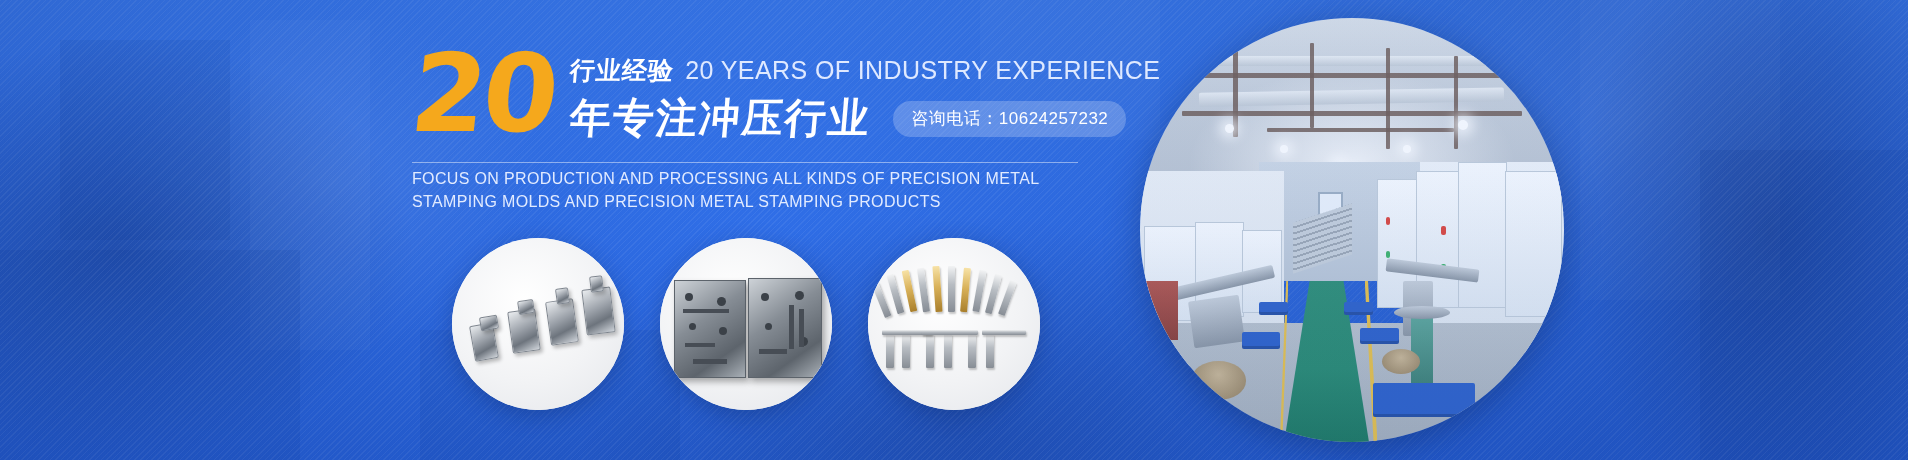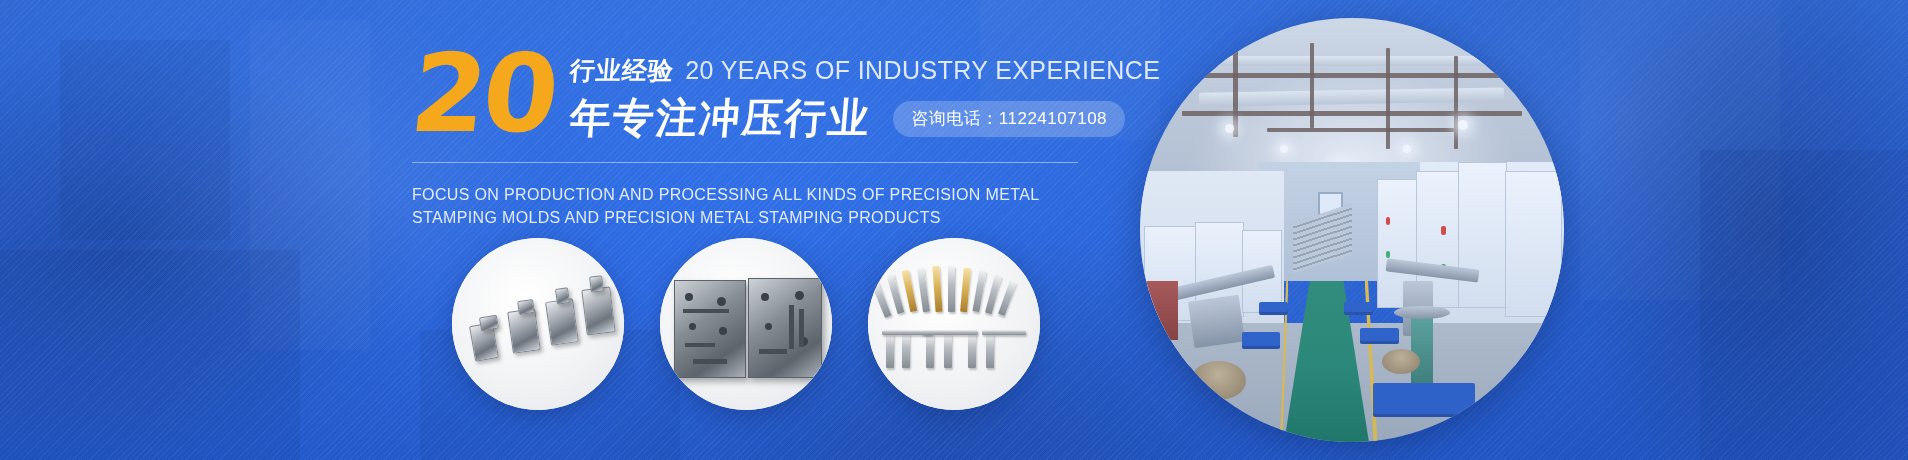--- a/index.html
+++ b/index.html
@@ -69,21 +69,21 @@
     background:rgba(255,255,255,.22);
     border-radius:18px;
     padding:6px 18px 7px 18px;
     color:#ffffff;font-size:17px;letter-spacing:.5px;white-space:nowrap;
   }
   .divider{
     margin-top:16px;width:666px;height:1px;
     background:rgba(255,255,255,.45);
   }
   .sub-en{
-    margin-top:20px;width:660px;
+    margin-top:4px;width:660px;
     color:#e2ebff;font-size:16px;line-height:1.45;letter-spacing:.35px;
   }
 
   
   .prod{
     position:absolute;border-radius:50%;overflow:hidden;
     background:#f3f4f6;
     box-shadow:0 6px 22px rgba(10,30,80,.28);
   }
   .prod .inner{position:absolute;inset:0;}
@@ -165,21 +165,21 @@
   <div class="copy">
     <div class="headline-row">
       <div class="big-num">20</div>
       <div class="head-text">
         <div class="line1">
           <span class="cn-sm">行业经验</span>
           <span class="en-sm">20 YEARS OF INDUSTRY EXPERIENCE</span>
         </div>
         <div class="line2">
           <span class="cn-big">年专注冲压行业</span>
-          <span class="phone-pill">咨询电话：11224107108</span>
+          <span class="phone-pill">咨询电话：10624257232</span>
         </div>
       </div>
     </div>
     <div class="divider"></div>
     <div class="sub-en">FOCUS ON PRODUCTION AND PROCESSING ALL KINDS OF PRECISION METAL STAMPING MOLDS AND PRECISION METAL STAMPING PRODUCTS</div>
   </div>
 
   <div class="prod pc1">
     <div class="disc-bg"></div>
     <div class="inner">

